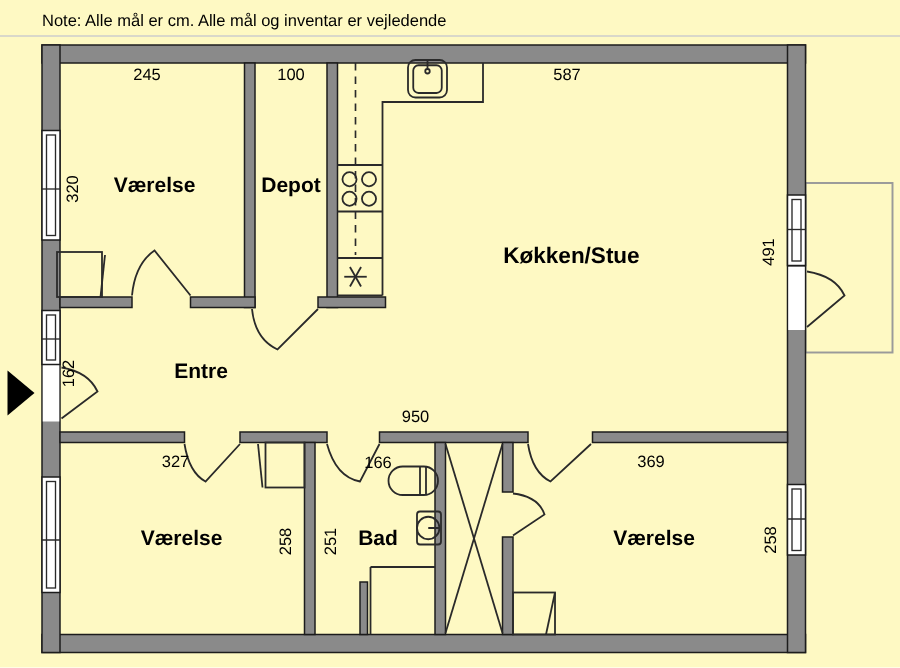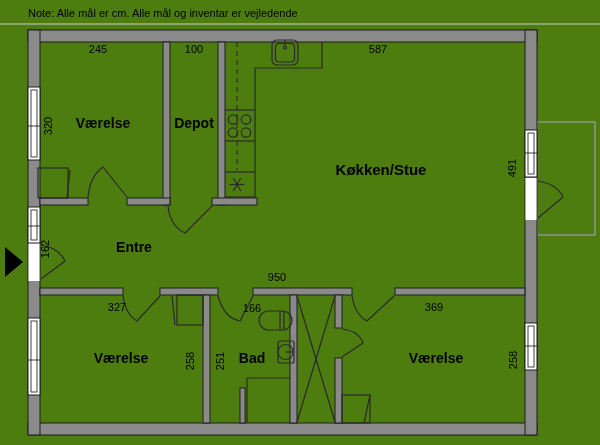--- a/index.html
+++ b/index.html
@@ -1,17 +1,17 @@
 <!DOCTYPE html>
 <html><head>
 <meta charset="utf-8">
 <style>
   html,body { margin:0; padding:0; background:#ffffff; }
   .canvas {
-    position:relative; width:600px; height:445px; background:#4d7c0f;
+    position:relative; width:600px; height:445px; background:#fef9c3;
     font-family:"Liberation Sans", sans-serif; overflow:hidden;
   }
   svg { display:block; }
   .wall   { fill:#8a8a8a; stroke:#1c1c1c; stroke-width:1; }
   .thin   { fill:none; stroke:#2a2a2a; stroke-width:1.2; }
   .winbox { fill:#ffffff; stroke:#1c1c1c; stroke-width:1; }
   .wininner { fill:none; stroke:#2a2a2a; stroke-width:0.9; }
   .opening { fill:#ffffff; stroke:none; }
   .balcony { fill:none; stroke:#9a9a9a; stroke-width:1.3; }
   .rule { stroke:#cccccc; stroke-width:1; }

